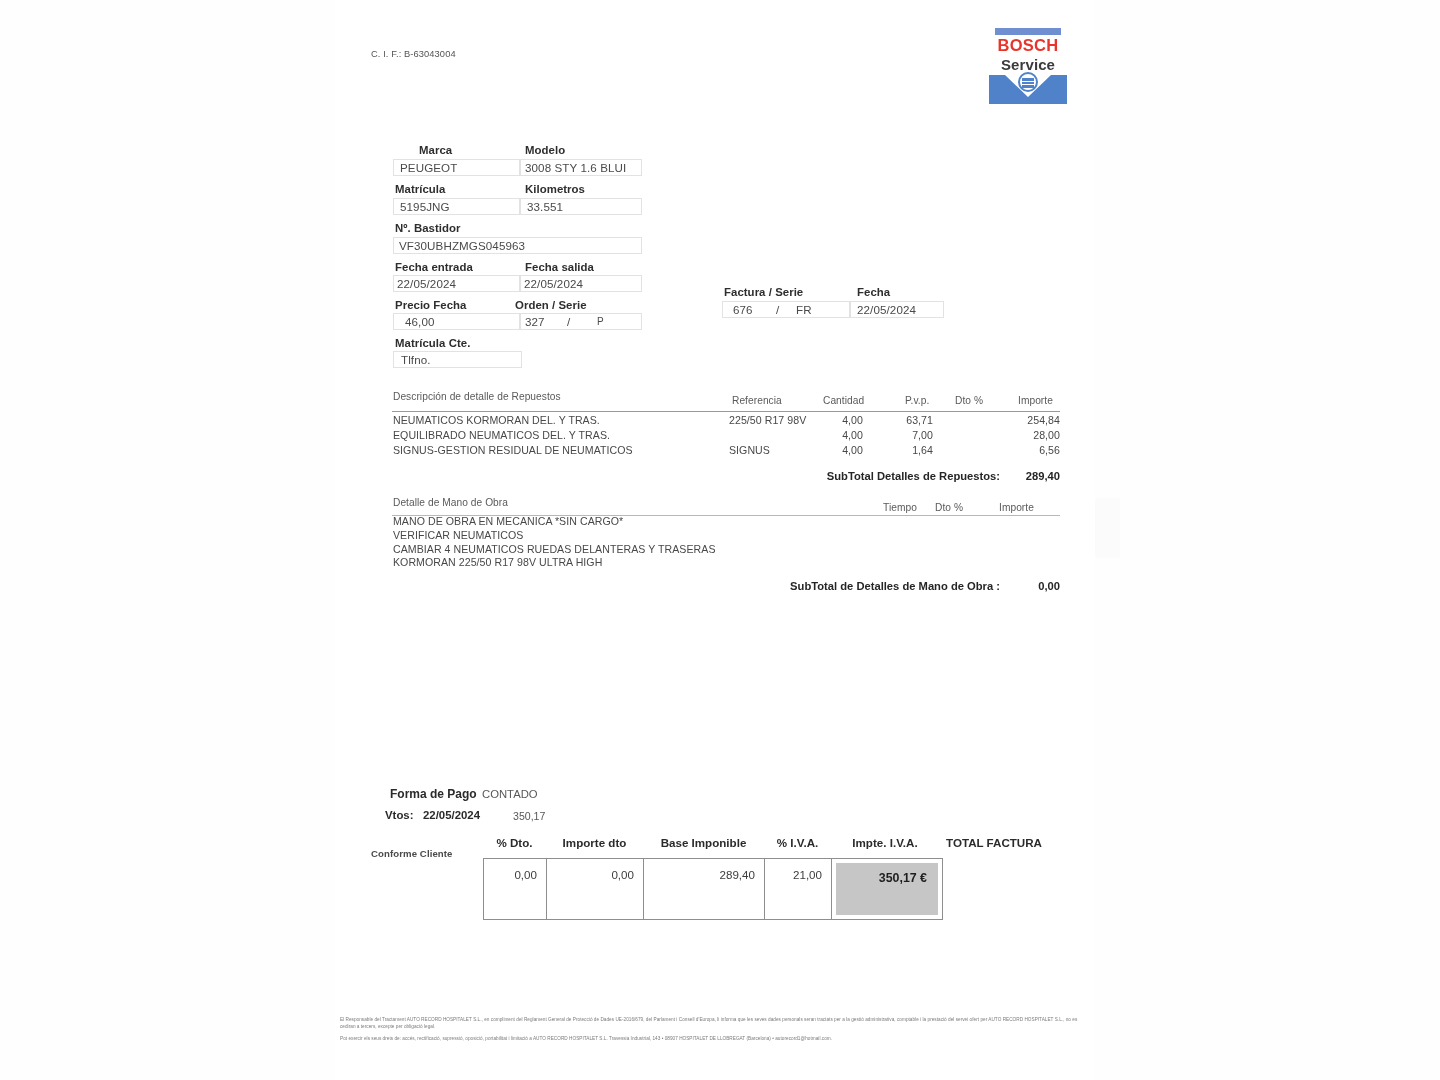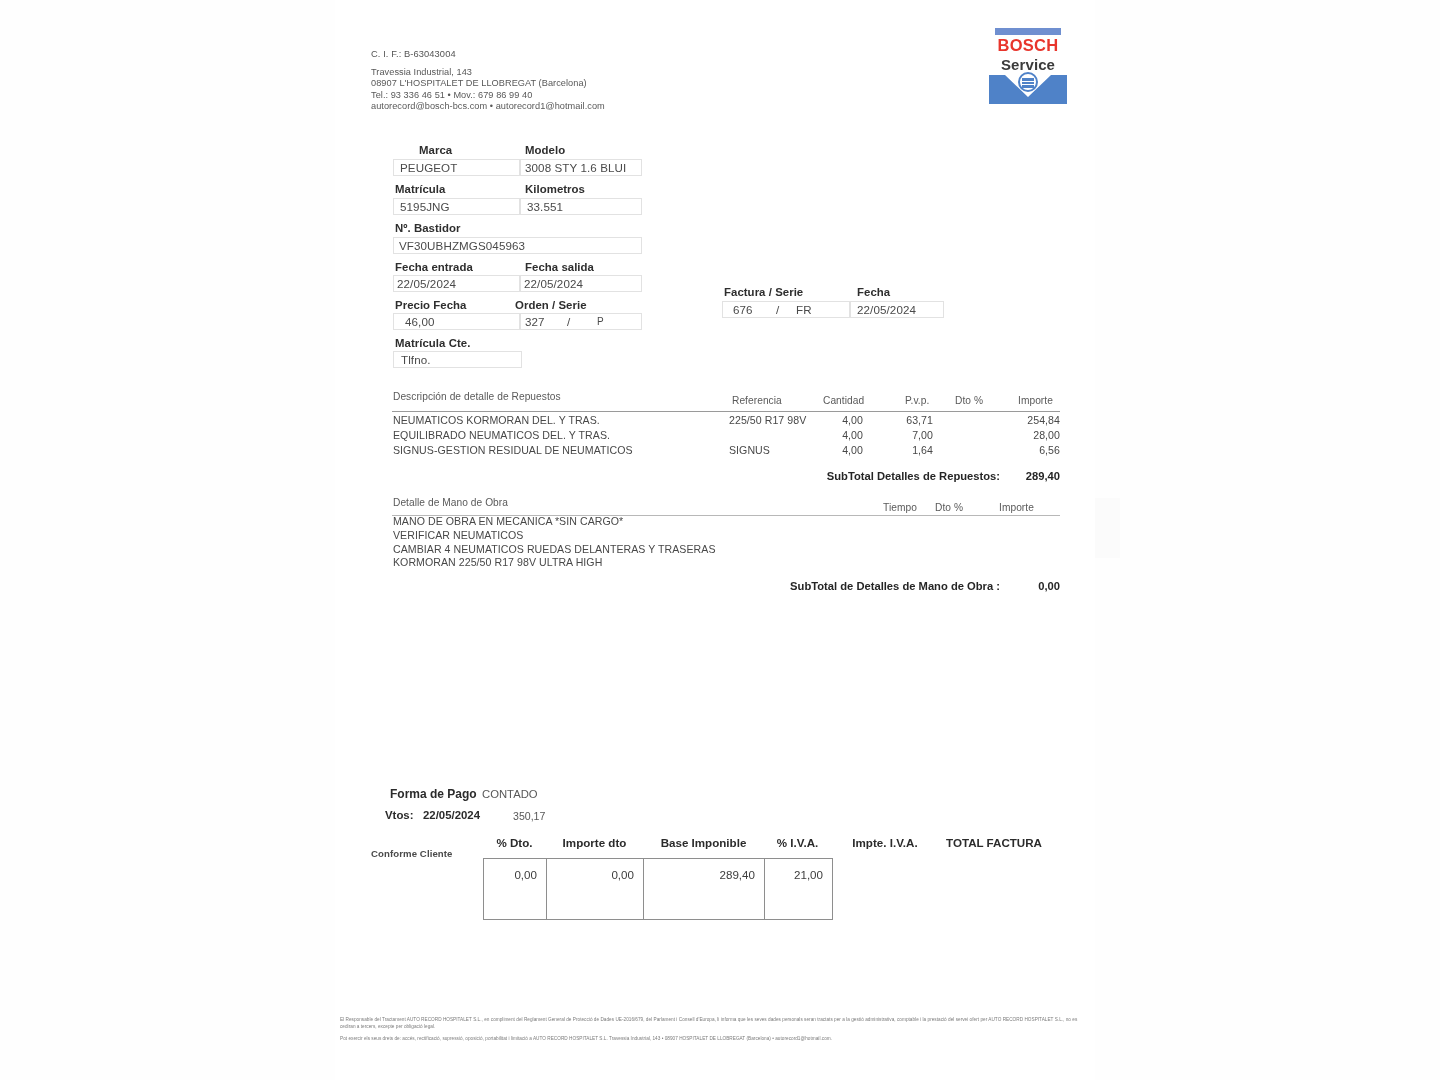--- a/index.html
+++ b/index.html
@@ -183,26 +183,20 @@
 <body>
 
 <div id="page">
 
   <div class="scan-line-v" style="left:1093px"></div>
   <div class="scan-band" style="left:1060px; top:498px; width:60px; height:60px;"></div>
 
   <div class="sheet">
 
     <div class="cif">C. I. F.: B-63043004</div>
-    <div class="addr">
-      <div>Travessia Industrial, 143</div>
-      <div>08907 L'HOSPITALET DE LLOBREGAT (Barcelona)</div>
-      <div>Tel.: 93 336 46 51 • Mov.: 679 86 99 40</div>
-      <div>autorecord@bosch-bcs.com • autorecord1@hotmail.com</div>
-    </div>
 
     <div class="bosch">
       <div class="topbar"></div>
       <div class="word-bosch">BOSCH</div>
       <div class="word-service">Service</div>
       <div class="chev"></div>
       <div class="armature">
         <div class="arm-bar b1"></div>
         <div class="arm-bar b2"></div>
         <div class="arm-bar b3"></div>
@@ -332,20 +326,25 @@
         </div>
         <div class="tot-cell" style="width:97px;">
           <span class="cval">0,00</span>
         </div>
         <div class="tot-cell" style="width:121px;">
           <span class="cval">289,40</span>
         </div>
         <div class="tot-cell" style="width:67px;">
           <span class="cval">21,00</span>
         </div>
+        <div class="tot-cell total" style="width:110px;">
+          <div class="fill">
+            <span class="cval">350,17 €</span>
+          </div>
+        </div>
       </div>
     </div>
 
     <div class="legal">
       <p>El Responsable del Tractament AUTO RECORD HOSPITALET S.L., en compliment del Reglament General de Protecció de Dades UE-2016/679, del Parlament i Consell d'Europa, li informa que les seves dades personals seran tractats per a la gestió administrativa, comptable i la prestació del servei ofert per AUTO RECORD HOSPITALET S.L., no es cediran a tercers, excepte per obligació legal.</p>
       <p>Pot exercir els seus drets de: accés, rectificació, supressió, oposició, portabilitat i limitació a AUTO RECORD HOSPITALET S.L. Travessia Industrial, 143 • 08907 HOSPITALET DE LLOBREGAT (Barcelona) • autorecord1@hotmail.com.</p>
     </div>
 
   </div>
 </div>

